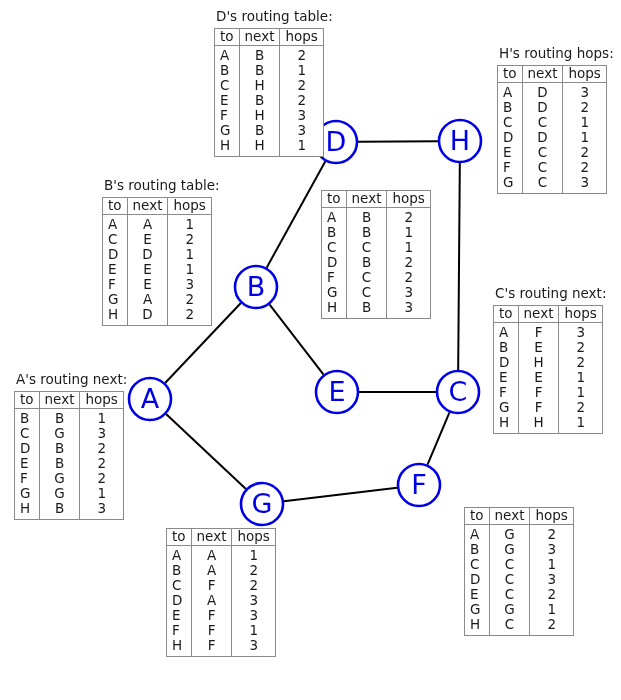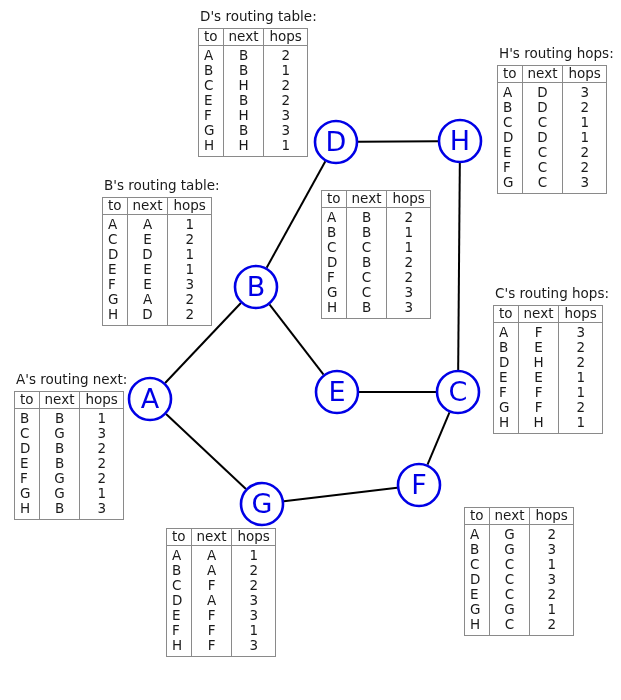--- a/index.html
+++ b/index.html
@@ -207,21 +207,21 @@
             </tr>
             <tr>
               <td class="col-to">H</td>
               <td>D</td>
               <td>2</td>
             </tr>
           </tbody>
         </table>
       </div>
       <div class="rt" style="left: 493px; top: 286px;">
-        <div class="rt-title">C's routing hops:</div>
+        <div class="rt-title">C's routing next:</div>
         <table class="rt-table">
           <thead>
             <tr>
               <th>to</th>
               <th>next</th>
               <th>hops</th>
             </tr>
           </thead>
           <tbody>
             <tr>
@@ -255,21 +255,21 @@
               <td>2</td>
             </tr>
             <tr>
               <td class="col-to">H</td>
               <td>H</td>
               <td>1</td>
             </tr>
           </tbody>
         </table>
       </div>
-      <div class="rt" style="left: 198px; top: 9px;">
+      <div class="rt" style="left: 214px; top: 9px;">
         <div class="rt-title">D's routing table:</div>
         <table class="rt-table">
           <thead>
             <tr>
               <th>to</th>
               <th>next</th>
               <th>hops</th>
             </tr>
           </thead>
           <tbody>

